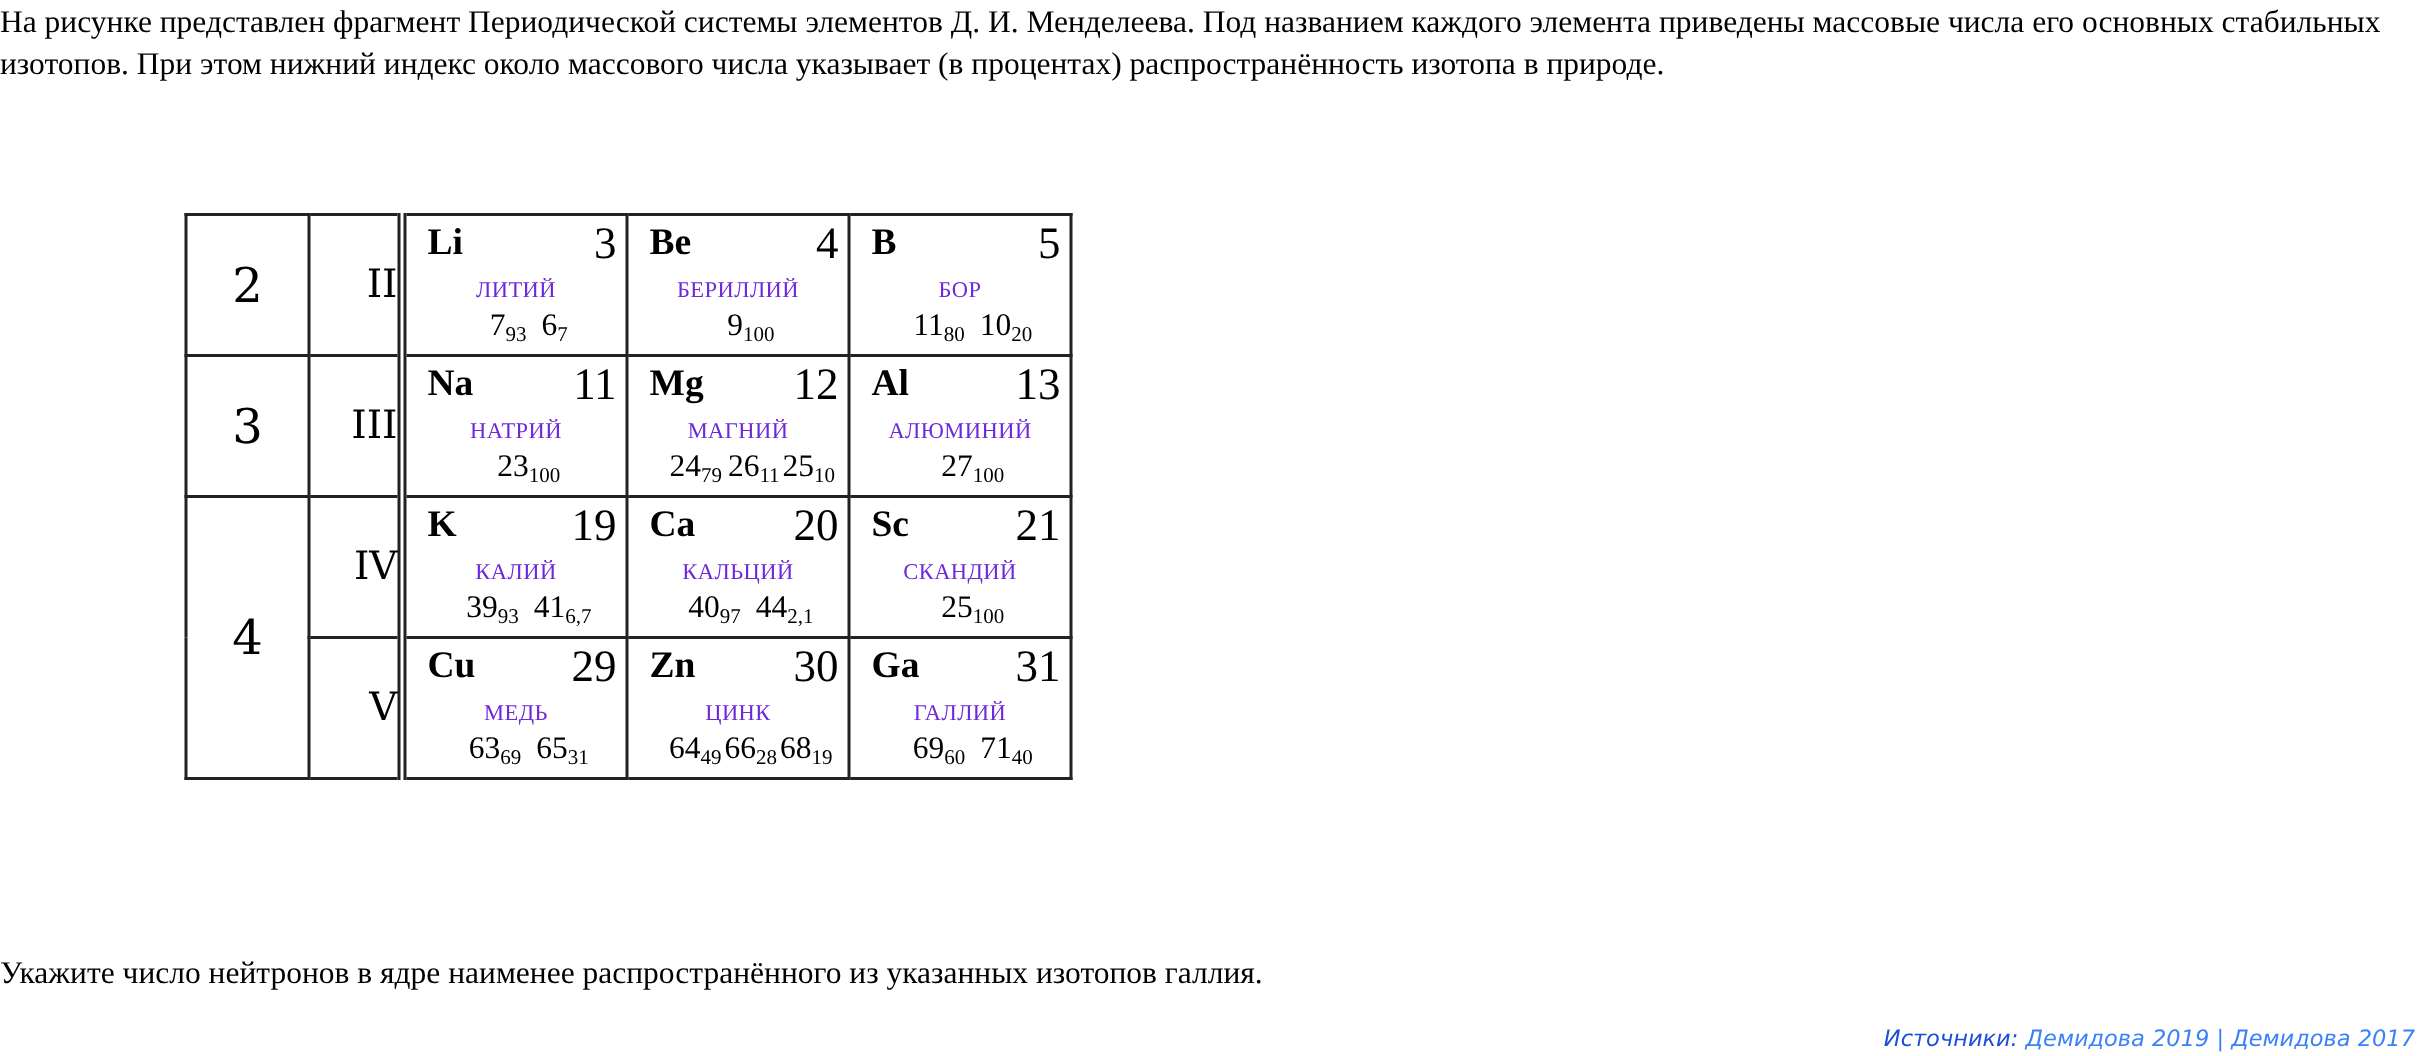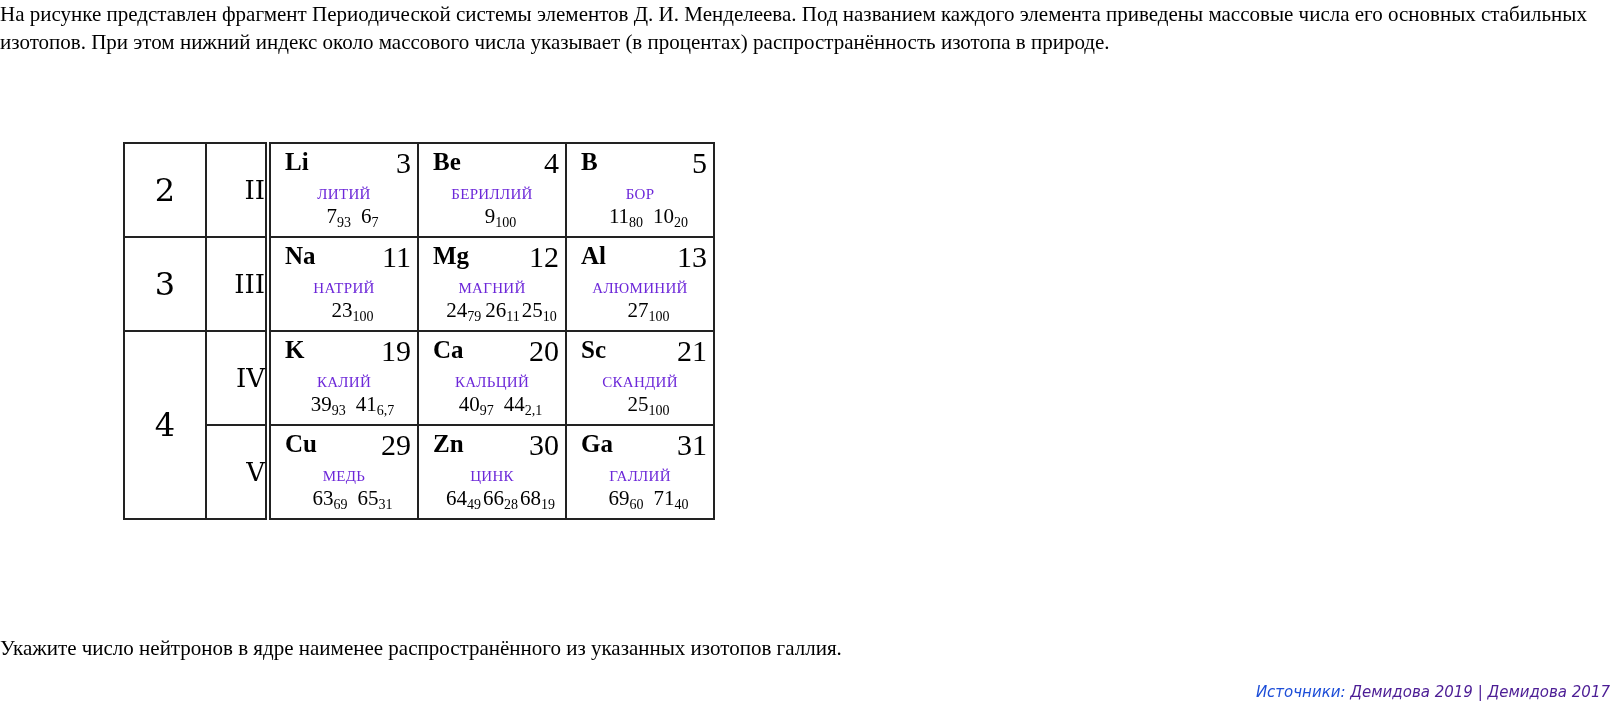--- a/index.html
+++ b/index.html
@@ -25,21 +25,21 @@
   .el .iso sub { font-size:14px; vertical-align:-4px; }
   .question {
     position:absolute; left:0; top:636px;
     font-family:"Liberation Serif", serif; font-size:21px; margin:0;
   }
   .sources {
     position:absolute; right:6px; top:683px;
     font-family:"DejaVu Sans", sans-serif; font-size:15px; font-style:italic;
   }
   .sources .lbl { color:#1d4ed8; }
-  .sources .src { color:#4c1d95; }
+  .sources .src { color:#3b82f6; }
 </style>
 </head>
 <body>
 
 <p class="intro">На рисунке представлен фрагмент Периодической системы элементов Д. И. Менделеева. Под названием каждого элемента приведены массовые числа его основных стабильных изотопов. При этом нижний индекс около массового числа указывает (в процентах) распространённость изотопа в природе.</p>
 
 <table class="ptable">
   <tbody>
       <tr>
     <td class="period" style="height:92px">2</td>

